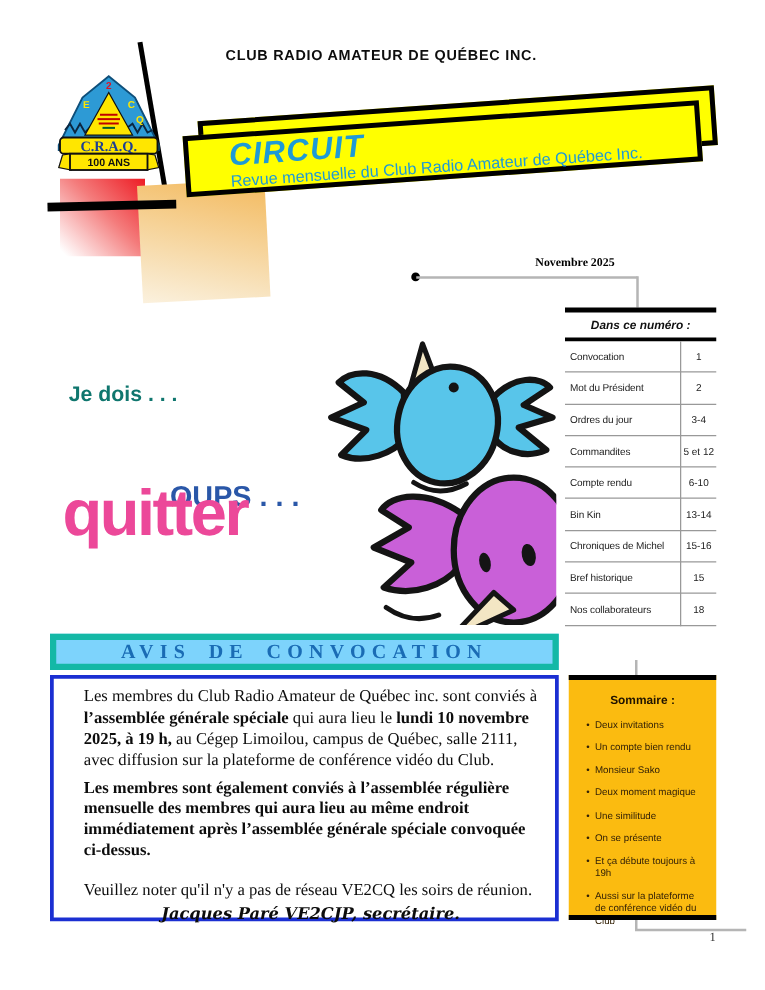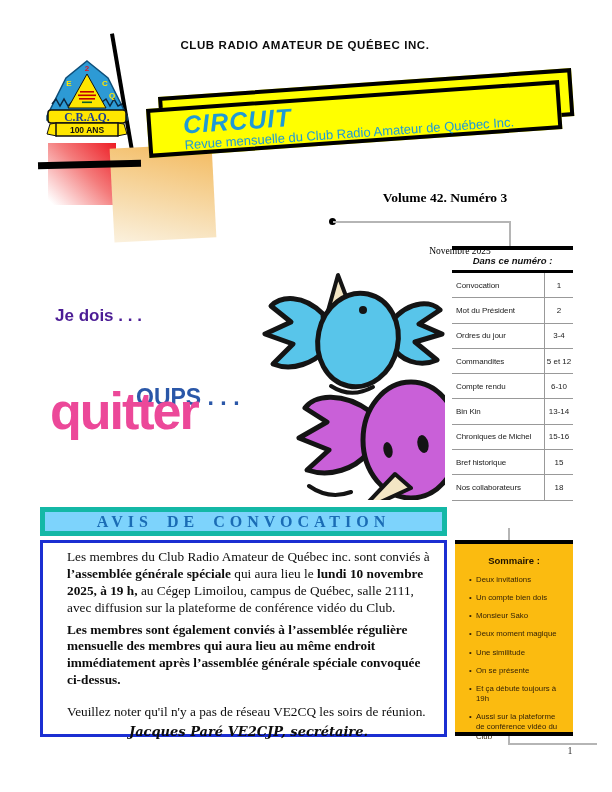--- a/index.html
+++ b/index.html
@@ -31,34 +31,34 @@
   .banner-title{font-family:"Liberation Sans",sans-serif;font-style:italic;font-weight:bold;
     font-size:25px;line-height:26px;color:#1E9AD6;letter-spacing:1px;margin-top:1px;}
   .banner-subtitle{font-family:"Liberation Sans",sans-serif;font-size:13px;color:#1E9AD6;}
 
   .logo{position:absolute;left:42px;top:58px;}
 
   
   .volume-line{position:absolute;left:330px;top:190px;width:230px;text-align:center;
     font-weight:bold;font-size:13.5px;}
   .date-line{position:absolute;left:345px;top:206px;width:230px;text-align:center;
-    font-weight:normal;font-size:9.5px;margin-top:40px;}
+    font-weight:bold;font-size:9.5px;}
 
   
   .conn-dot{position:absolute;left:329px;top:218px;width:7px;height:7px;border-radius:50%;background:#000;}
   .conn{position:absolute;background:#b5b5b5;}
   .conn-h1{left:333px;top:221px;width:177px;height:1.5px;}
   .conn-v1{left:509px;top:221px;width:1.5px;height:25px;}
   .conn-v2{left:508px;top:528px;width:1.5px;height:12px;}
   .conn-v3{left:508px;top:736px;width:1.5px;height:8px;}
   .conn-h2{left:508px;top:743px;width:89px;height:1.5px;}
 
   
   .caption1{position:absolute;left:55px;top:306px;font-family:"Liberation Sans",sans-serif;
-    font-weight:bold;font-size:17px;color:#4c1d95;}
+    font-weight:bold;font-size:17px;color:#0f766e;}
   .caption2{position:absolute;left:136px;top:341px;font-family:"Liberation Sans",sans-serif;
     font-weight:bold;font-size:23px;color:#2A57A8;margin-top:43px;}
   .caption-quitter{position:absolute;left:50px;top:381px;font-family:"Liberation Sans",sans-serif;
     font-weight:bold;font-size:52px;letter-spacing:-2px;color:#ec4899;}
   .birds{position:absolute;left:243px;top:272px;}
 
   
   .toc{position:absolute;left:452px;top:246px;width:121px;font-family:"Liberation Sans",sans-serif;}
   .toc-bar{height:4px;background:#000;}
   .toc-title{text-align:center;font-style:italic;font-weight:bold;font-size:9.5px;
@@ -131,21 +131,20 @@
     <rect x="14" y="65" width="62" height="13" fill="#FFE600" stroke="#111" stroke-width="1.5"></rect>
     <text x="45" y="74.5" text-anchor="middle" font-family="Liberation Sans,sans-serif" font-weight="bold" font-size="8.5" fill="#111">100 ANS</text>
   </svg>
 
   <div class="banner-back"></div>
   <div class="banner">
     <div class="banner-title">CIRCUIT</div>
     <div class="banner-subtitle">Revue mensuelle du Club Radio Amateur de Québec Inc.</div>
   </div>
 
-  <div class="volume-line">Volume 42. Numéro 3</div>
   <div class="date-line">Novembre 2025</div>
 
   <div class="conn-dot"></div>
   <div class="conn conn-h1"></div>
   <div class="conn conn-v1"></div>
 
   <div class="caption1">Je dois . . .</div>
   <div class="caption2">OUPS . . .</div>
   <div class="caption-quitter">quitter</div>
 
@@ -223,21 +222,21 @@
     <p><span>Les membres du Club Radio Amateur de Québec inc. sont conviés à </span><b>l’assemblée générale spéciale</b><span> qui aura lieu le </span><b>lundi 10 novembre 2025, à 19 h,</b><span> au Cégep Limoilou, campus de Québec, salle 2111, avec diffusion sur la plateforme de conférence vidéo du Club.</span></p>
     <p class="notice-p2">Les membres sont également conviés à l’assemblée régulière mensuelle des membres qui aura lieu au même endroit immédiatement après l’assemblée générale spéciale convoquée ci-dessus.</p>
     <p class="notice-p3">Veuillez noter qu'il n'y a pas de réseau VE2CQ les soirs de réunion.</p>
     <p class="signature">Jacques Paré VE2CJP, secrétaire.</p>
   </div>
 
   <div class="sommaire">
     <div class="som-bar-top"></div>
     <div class="som-title">Sommaire :</div>
     <div class="som-item">Deux invitations</div>
-    <div class="som-item">Un compte bien dois</div>
+    <div class="som-item">Un compte bien rendu</div>
     <div class="som-item">Monsieur Sako</div>
     <div class="som-item">Deux moment magique</div>
     <div class="som-item">Une similitude</div>
     <div class="som-item">On se présente</div>
     <div class="som-item">Et ça débute toujours à 19h</div>
     <div class="som-item">Aussi sur la plateforme de conférence vidéo du Club</div>
     <div class="som-bar-bottom"></div>
   </div>
 
   <div class="conn conn-v3"></div>

